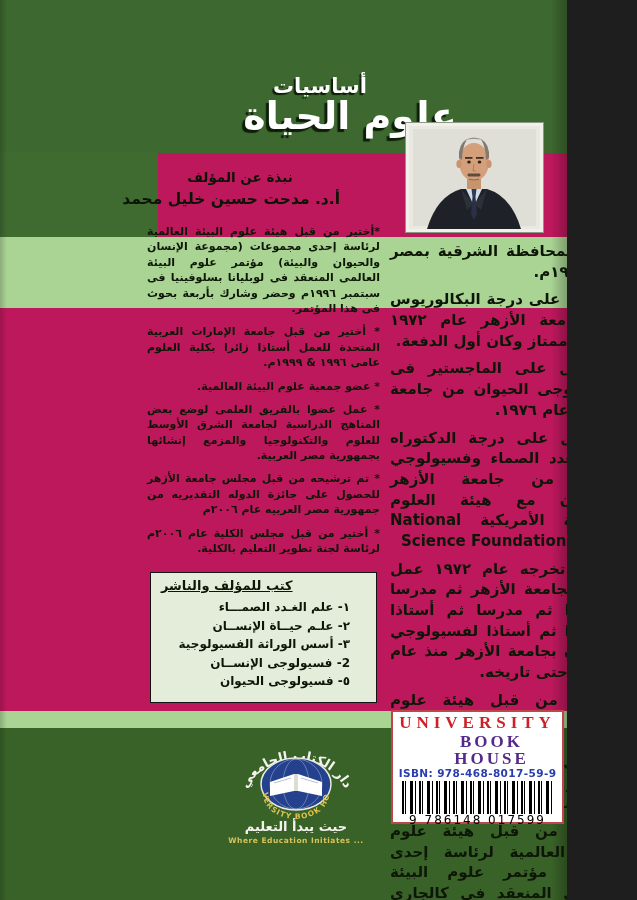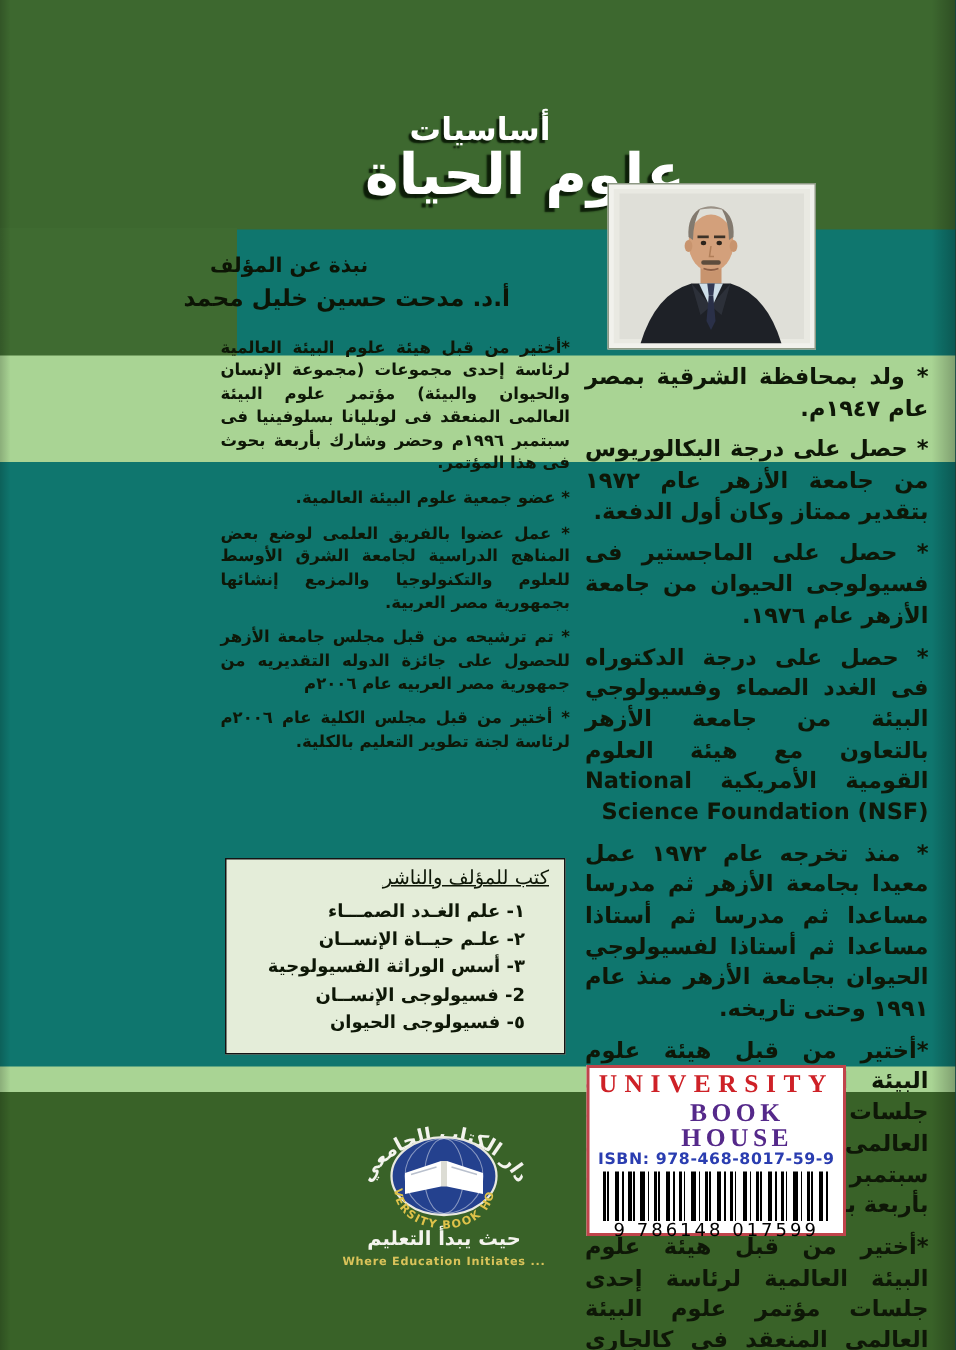--- a/index.html
+++ b/index.html
@@ -1,18 +1,18 @@
 <!DOCTYPE html>
 <html lang="ar"><head>
 <meta charset="utf-8">
 <style>
   html,body{margin:0;padding:0;background:#1e1e1e;}
   .cover{
-    position:relative;width:637px;height:900px;overflow:hidden;
-    background:#0f766e;
+    position:relative;width:567px;height:900px;overflow:hidden;
+    background:#be185d;
     font-family:"DejaVu Sans",sans-serif;
   }
   .abs{position:absolute;}
 
   
   .top-dark{left:0;top:0;width:637px;height:153px;background:#3d682f;}
   .left-dark{left:0;top:152px;width:158px;height:86px;background:#3f6b31;}
   .band-1{left:0;top:237px;width:637px;height:71px;background:#a9d494;}
   .band-2{left:0;top:711px;width:637px;height:17px;background:#a9d494;}
   .bottom-dark{left:0;top:728px;width:637px;height:172px;background:#396228;}
@@ -24,36 +24,36 @@
     font-weight:bold;font-size:21px;text-shadow:-2px 2px 1px rgba(8,22,4,.9);}
   .title-main{left:160px;top:95px;width:380px;text-align:center;color:#ffffff;
     font-weight:bold;font-size:38px;line-height:1.15;text-shadow:-3px 3px 1px rgba(8,22,4,.9);}
 
   
   .photo{left:405px;top:122px;width:139px;height:111px;background:#f1f1ec;
     border:1px solid #8d9884;box-sizing:border-box;padding:3px;}
   .photo svg{display:block;width:100%;height:100%;}
 
   
-  .about-label{left:140px;top:169px;width:200px;text-align:left;color:#0c1405;
+  .about-label{left:140px;top:169px;width:200px;text-align:center;color:#0c1405;
     font-weight:bold;font-size:13.5px;direction:rtl;}
   .author-name{left:105px;top:190px;width:235px;text-align:right;color:#0c1405;
     font-weight:bold;font-size:15.5px;direction:rtl;}
 
   
   .col{direction:rtl;text-align:justify;color:#0e1707;font-weight:bold;}
   .col p{margin:0 0 8px 0;}
   .col-left{left:147px;top:224px;width:233px;font-size:11px;line-height:1.4;}
   .col-right{left:390px;top:241px;width:229px;font-size:15px;line-height:1.38;}
   .col-right p{margin:0 0 7px 0;}
 
   
   .books{left:150px;top:572px;width:227px;height:131px;background:#e4edd9;
     border:1.5px solid #141414;box-sizing:border-box;direction:rtl;padding:3px 10px;}
-  .books-title{text-align:right;font-weight:normal;font-size:13px;color:#0e1707;
+  .books-title{text-align:left;font-weight:bold;font-size:13px;color:#0e1707;
     text-decoration:underline;margin:2px 0 5px 0;}
   .book-item{font-size:12px;font-weight:bold;color:#0e1707;line-height:1.55;
     text-align:right;padding-right:16px;}
 
   
   .logo{left:226px;top:734px;width:140px;text-align:center;color:#ffffff;}
   .logo svg{display:block;margin:0 auto;overflow:visible;}
   .tag-ar{font-size:13px;font-weight:bold;margin-top:1px;color:#f4f4ee;}
   .tag-en{font-size:7.5px;font-weight:bold;margin-top:2px;color:#d9c35a;letter-spacing:.5px;}
 
@@ -120,20 +120,21 @@
       <path d="M62.5,63 L67.5,63 L66.5,71 L63.5,71 Z" fill="#333a55"></path>
       <path d="M63.5,71 L66.5,71 L68,88 L65,94 L62,88 Z" fill="#2a3048"></path>
     </svg>
   </div>
 
   <div class="abs about-label">نبذة عن المؤلف</div>
   <div class="abs author-name">أ.د. مدحت حسين خليل محمد</div>
 
   <div class="abs col col-left">
     <p>*أختير من قبل هيئة علوم البيئة العالمية لرئاسة إحدى مجموعات (مجموعة الإنسان والحيوان والبيئة) مؤتمر علوم البيئة العالمى المنعقد فى لوبليانا بسلوفينيا فى سبتمبر ١٩٩٦م وحضر وشارك بأربعة بحوث فى هذا المؤتمر.</p>
+    <p>* أختير من قبل جامعة الإمارات العربية المتحدة للعمل أستاذا زائرا بكلية العلوم عامى ١٩٩٦ &amp; ١٩٩٩م.</p>
     <p>* عضو جمعية علوم البيئة العالمية.</p>
     <p>* عمل عضوا بالفريق العلمى لوضع بعض المناهج الدراسية لجامعة الشرق الأوسط للعلوم والتكنولوجيا والمزمع إنشائها بجمهورية مصر العربية.</p>
     <p>* تم ترشيحه من قبل مجلس جامعة الأزهر للحصول على جائزة الدوله التقديريه من جمهورية مصر العربيه عام ٢٠٠٦م</p>
     <p>* أختير من قبل مجلس الكلية عام ٢٠٠٦م لرئاسة لجنة تطوير التعليم بالكلية.</p>
   </div>
 
   <div class="abs col col-right">
     <p>* ولد بمحافظة الشرقية بمصر عام ١٩٤٧م.</p>
     <p>* حصل على درجة البكالوريوس من جامعة الأزهر عام ١٩٧٢ بتقدير ممتاز وكان أول الدفعة.</p>
     <p>* حصل على الماجستير فى فسيولوجى الحيوان من جامعة الأزهر عام ١٩٧٦.</p>

